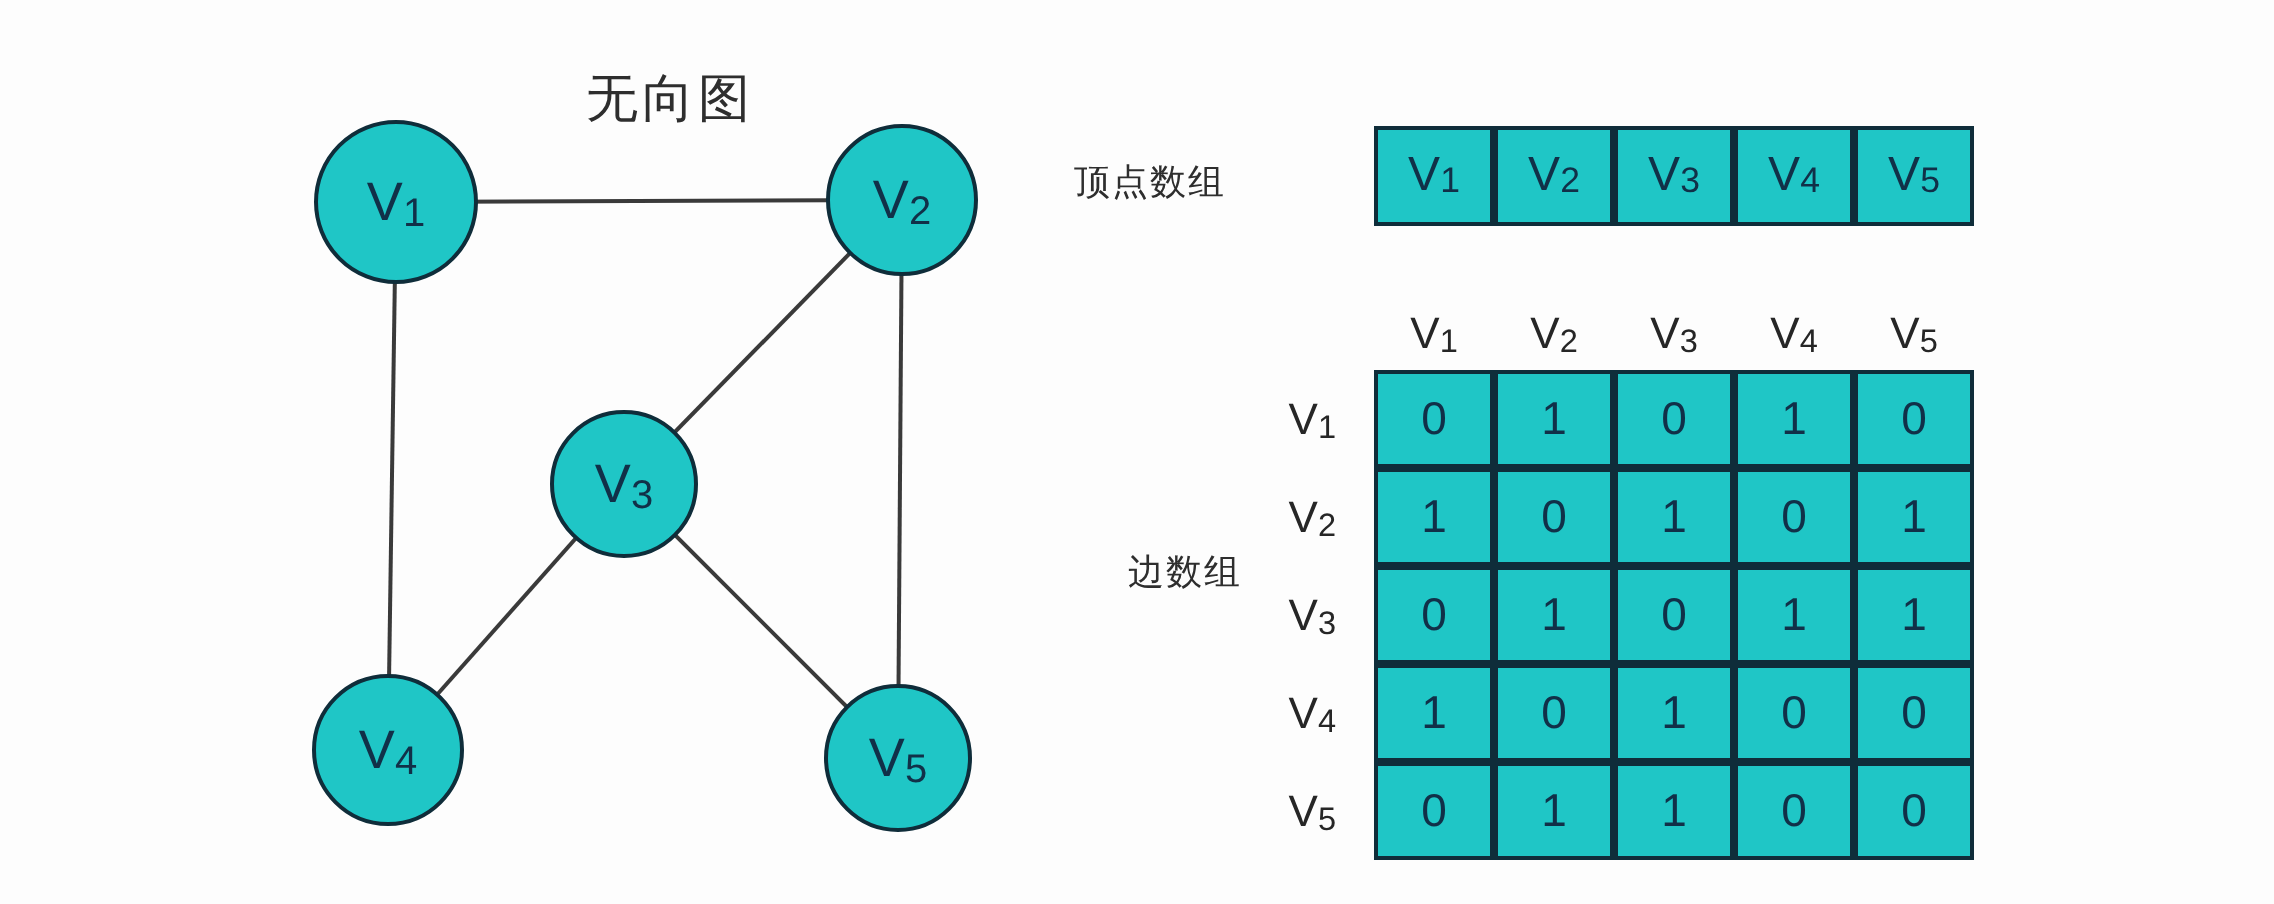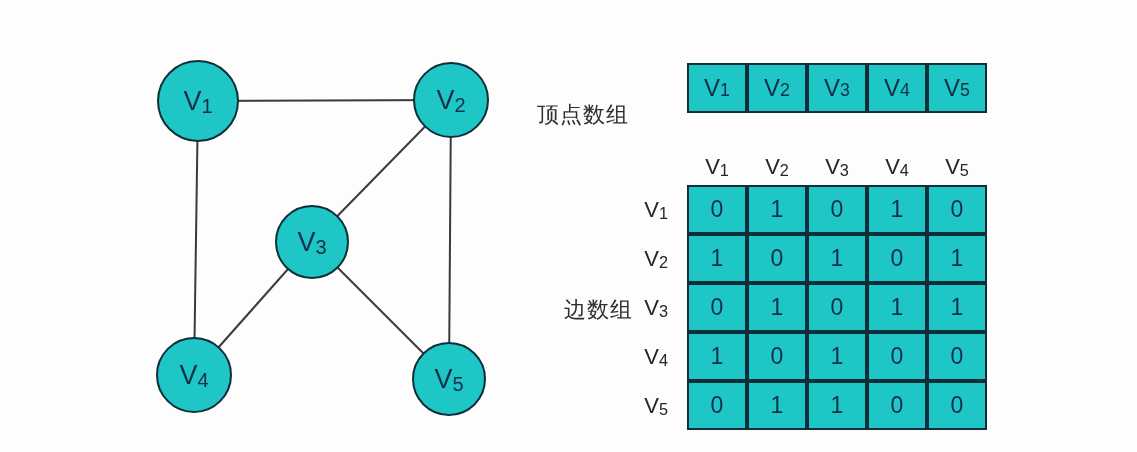--- a/index.html
+++ b/index.html
@@ -8,21 +8,21 @@
     background:#fdfdfd;
     font-family:"Liberation Sans","DejaVu Sans",sans-serif;
     color:#222;
   }
   .graph-title{
     position:absolute;left:273px;top:32px;width:124px;
     text-align:center;font-size:26px;color:#2e2e2e;letter-spacing:2px;
   }
   .graph-svg{position:absolute;left:0;top:0;}
   .side-label{
-    position:absolute;font-size:22px;color:#2e2e2e;letter-spacing:1px;margin-top:21px;
+    position:absolute;font-size:18px;color:#2e2e2e;letter-spacing:1px;
   }
   .vertex-array-label{left:537px;top:79px;}
   .edge-array-label{left:564px;top:274px;}
   .vertex-array{
     position:absolute;left:687px;top:63px;display:flex;
   }
   .varr-cell{
     width:56px;height:46px;border:2px solid #0f2d3a;background:#1fc6c6;
     display:flex;align-items:center;justify-content:center;
     font-size:24px;color:#113048;
@@ -50,20 +50,21 @@
     display:flex;align-items:center;justify-content:center;
     font-size:23px;color:#113048;
   }
   .vsub{font-size:0.74em;position:relative;top:0.14em;}
 </style>
 </head>
 <body>
 
 <div class="stage">
 
+  <div class="graph-title">无向图</div>
 
   <svg class="graph-svg" id="graph-svg" width="530" height="452" viewBox="0 0 530 452">
       <line x1="198" y1="101" x2="451" y2="100" stroke="#3a3a3a" stroke-width="2"></line>
       <line x1="198" y1="101" x2="194" y2="375" stroke="#3a3a3a" stroke-width="2"></line>
       <line x1="451" y1="100" x2="312" y2="242" stroke="#3a3a3a" stroke-width="2"></line>
       <line x1="451" y1="100" x2="449" y2="379" stroke="#3a3a3a" stroke-width="2"></line>
       <line x1="312" y1="242" x2="194" y2="375" stroke="#3a3a3a" stroke-width="2"></line>
       <line x1="312" y1="242" x2="449" y2="379" stroke="#3a3a3a" stroke-width="2"></line>
       <g>
         <circle cx="198" cy="101" r="40" fill="#1fc6c6" stroke="#0f2d3a" stroke-width="2"></circle>

